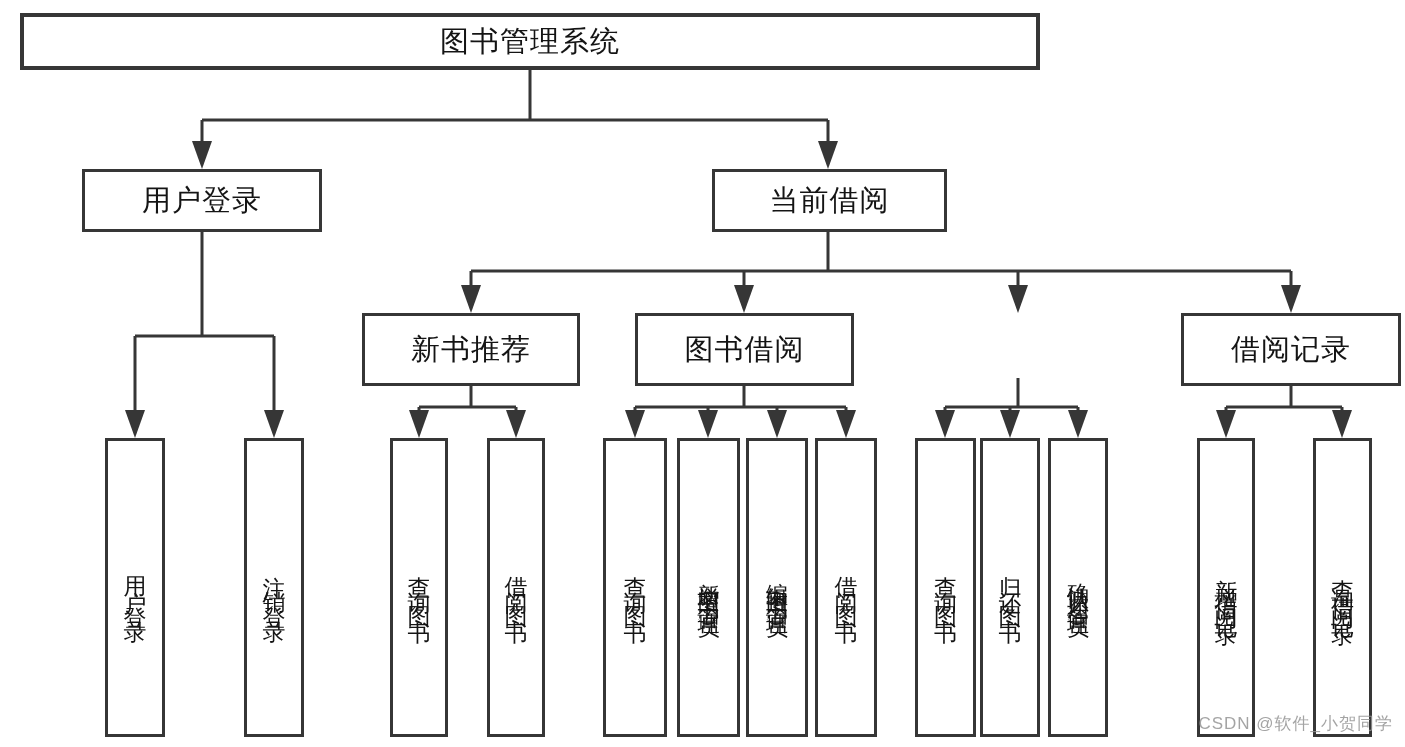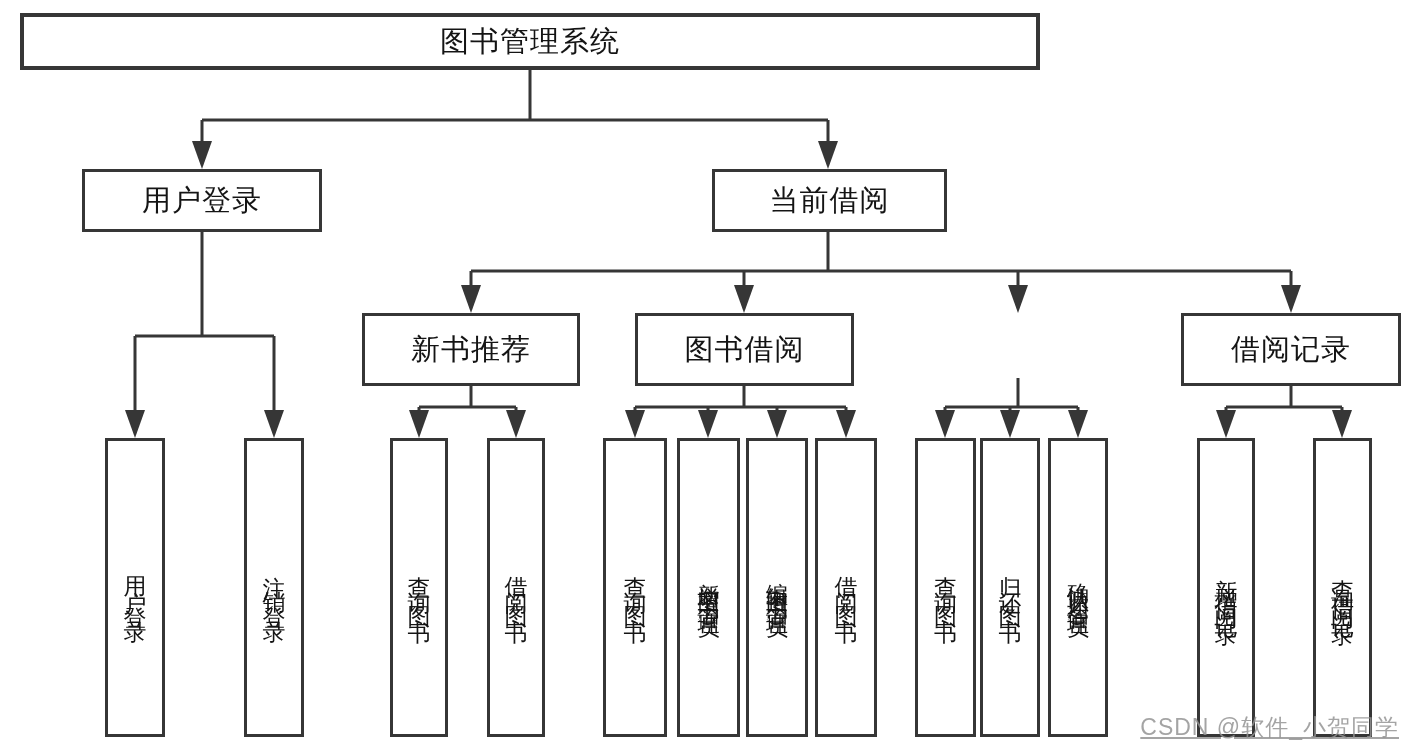--- a/index.html
+++ b/index.html
@@ -74,27 +74,26 @@
     white-space: nowrap;
     color: #141414;
   }
   .vt-s { letter-spacing: 15px; }  
   .vt-m { letter-spacing: 9px; }   
   .vt-l { letter-spacing: 5px; font-size: 22px; } 
 
   .watermark {
     position: absolute;
     top: 712px;
-    right: 6px;
-    font-size: 23px;
+    right: 12px;
+    font-size: 17px;
     color: rgba(148, 148, 148, 0.85);
     letter-spacing: 1px;
     z-index: 5;
     white-space: nowrap;
-    text-decoration: underline;
   }
 </style>
 </head>
 <body>
 
 <div class="canvas">
 
   <svg class="connectors" viewBox="0 0 1405 747" xmlns="http://www.w3.org/2000/svg">
     <g stroke="#363636" stroke-width="3" fill="none">
 

